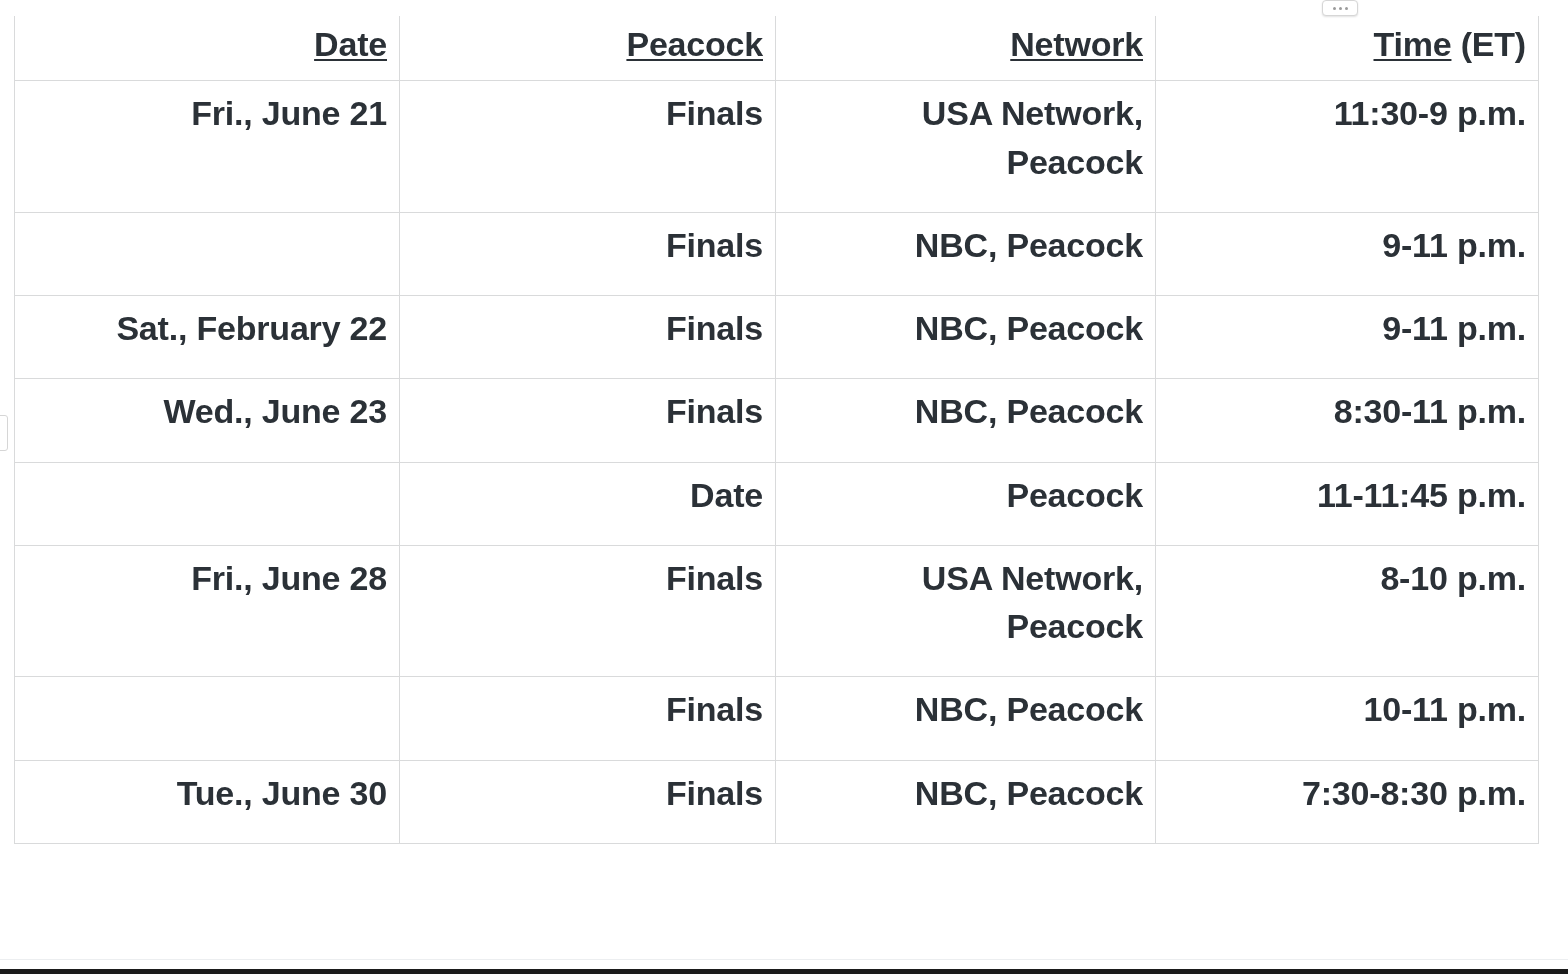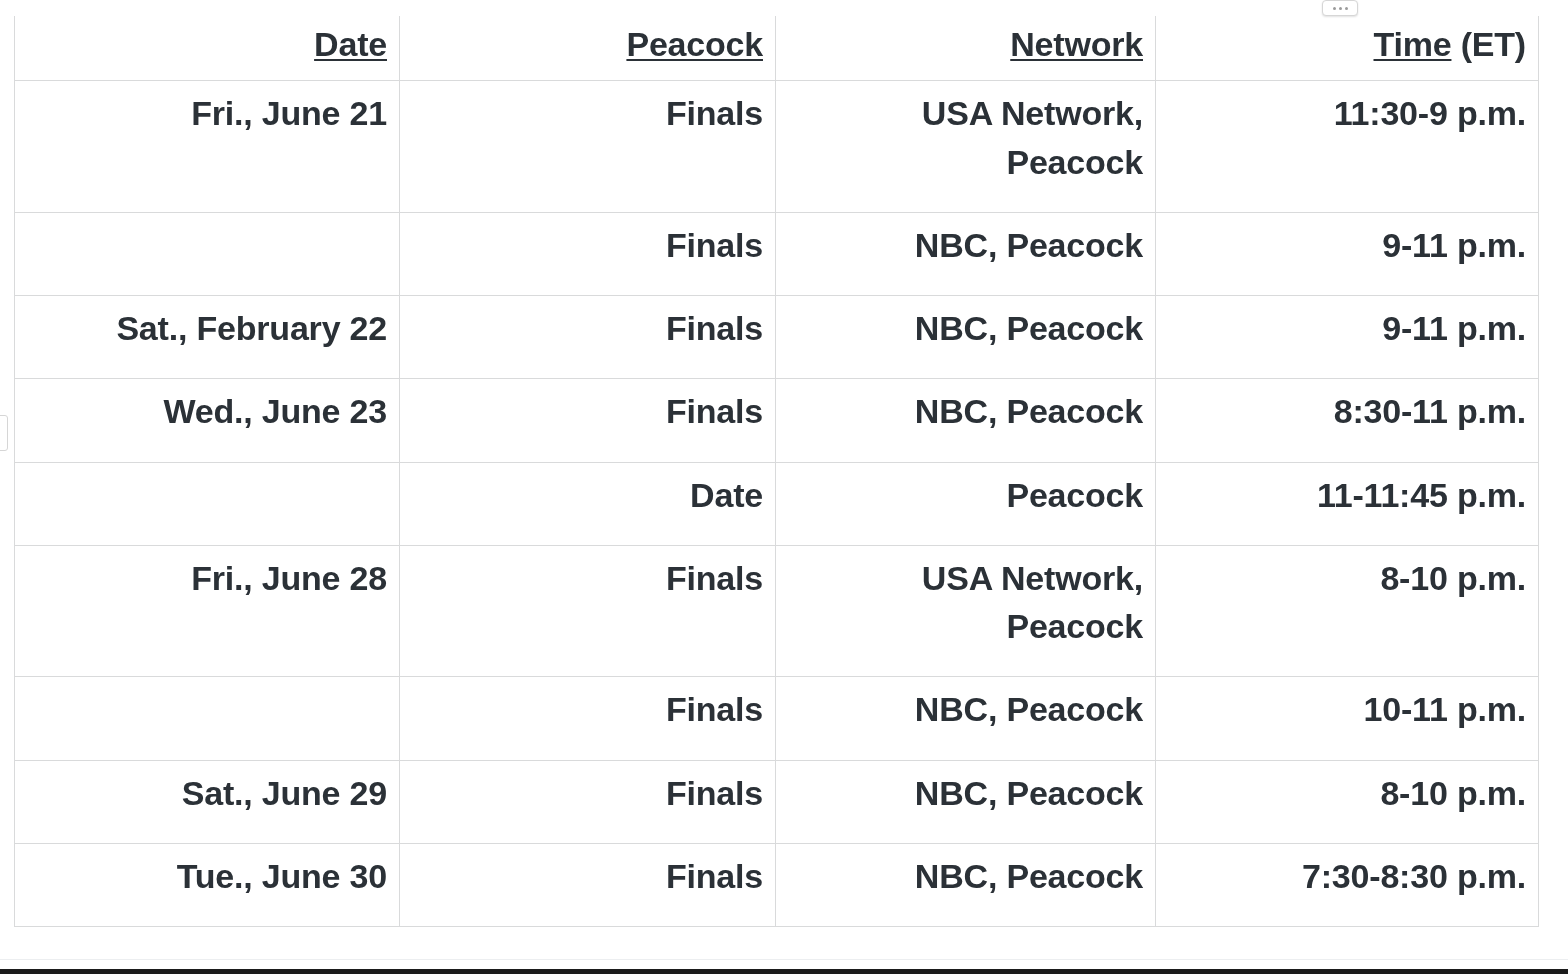--- a/index.html
+++ b/index.html
@@ -210,26 +210,20 @@
             <td>USA Network, Peacock</td>
             <td>8-10 p.m.</td>
           </tr>
           <tr>
             <td class="empty-cell"></td>
             <td>Finals</td>
             <td>NBC, Peacock</td>
             <td>10-11 p.m.</td>
           </tr>
           <tr>
-            <td>Sat., June 29</td>
-            <td>Finals</td>
-            <td>NBC, Peacock</td>
-            <td>8-10 p.m.</td>
-          </tr>
-          <tr>
             <td>Tue., June 30</td>
             <td>Finals</td>
             <td>NBC, Peacock</td>
             <td>7:30-8:30 p.m.</td>
           </tr>
         </tbody>
     </table>
   </div>
 
   <div id="bottom-edge"></div>

